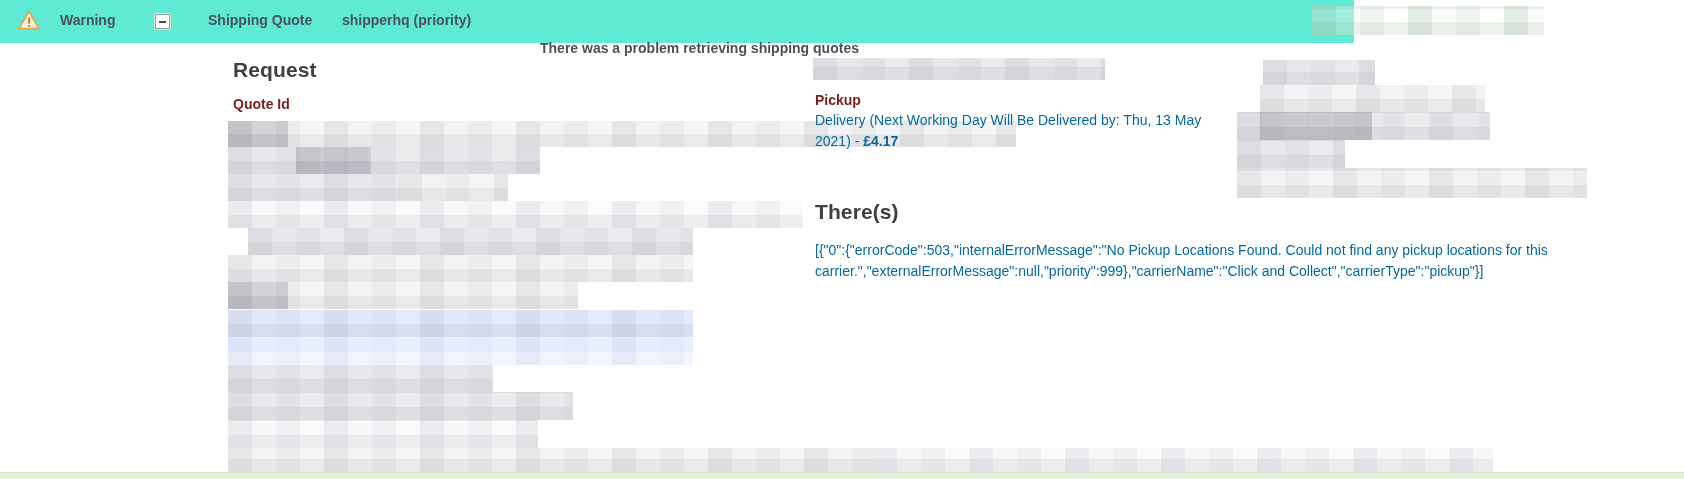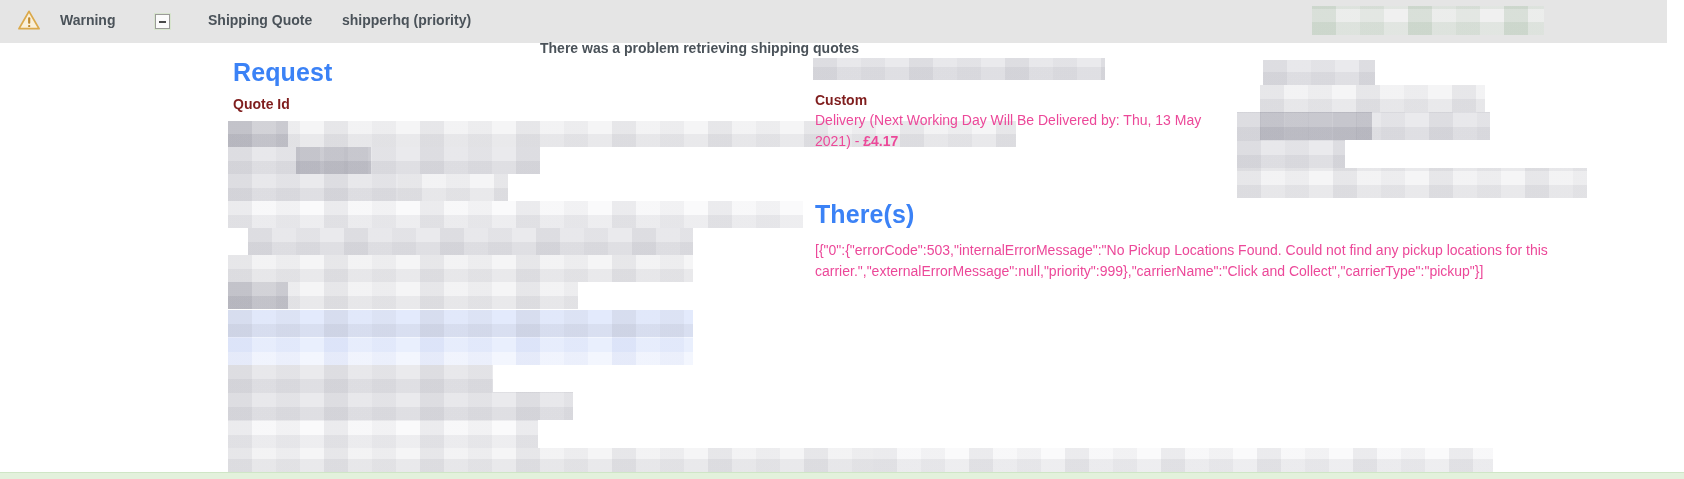--- a/index.html
+++ b/index.html
@@ -2,36 +2,36 @@
 <html><head>
 <meta charset="utf-8">
 <style>
   * { margin:0; padding:0; box-sizing:border-box; }
   html,body { background:#ffffff; }
   body { font-family:"Liberation Sans","DejaVu Sans",sans-serif; color:#41464c; }
   .stage { position:relative; width:1684px; height:479px; overflow:hidden; background:#fff; }
 
   
   .banner {
-    position:absolute; left:0; top:0; width:1667px; height:43px;
-    background:#e5e5e5;
+    position:absolute; left:0; top:0; width:1354px; height:43px;
+    background:#5eead4;
   }
   .banner .b-item { position:absolute; top:12px; font-size:14px; font-weight:600; color:#4a5259; white-space:nowrap; }
   .warn-icon { position:absolute; left:18px; top:10px; width:22px; height:20px; }
   .collapse-box {
     position:absolute; left:155px; top:14px; width:15px; height:15px;
     background:#fbfbfb; border:1px solid #9b9b98; outline:1px solid #d8e5cf;
     display:flex; align-items:center; justify-content:center; cursor:pointer;
   }
   .collapse-box .minus { width:7px; height:2px; background:#4a4a4a; }
 
   
-  .h-big { position:absolute; font-size:25px; font-weight:700; color:#3b82f6; letter-spacing:.1px; }
+  .h-big { position:absolute; font-size:21px; font-weight:700; color:#404040; letter-spacing:.1px; }
   .h-sub { position:absolute; font-size:14px; font-weight:700; color:#7f1d1d; }
-  .body-text { position:absolute; font-size:14px; line-height:21px; color:#ec4899; }
+  .body-text { position:absolute; font-size:14px; line-height:21px; color:#0369a1; }
   .price { font-weight:700; }
 
   
   .mosaic {
     position:absolute;
     background-image:
       repeating-linear-gradient(90deg, rgba(128,128,142,.12) 0 24px, rgba(128,128,142,.02) 24px 48px, rgba(128,128,142,.07) 48px 72px, rgba(128,128,142,0) 72px 96px),
       repeating-linear-gradient(0deg, rgba(128,128,142,.10) 0 13px, rgba(128,128,142,0) 13px 27px);
   }
   .m-xlight { background-color:rgba(176,176,188,.06); }
@@ -93,21 +93,21 @@
   <div class="mosaic m-dark" style="left:228px; top:282px; width:60px;  height:27px;"></div>
   <div class="mosaic m-blue" style="left:228px; top:310px; width:465px; height:27px;"></div>
   <div class="mosaic m-blue2" style="left:228px; top:337px; width:465px; height:28px;"></div>
   <div class="mosaic m-med" style="left:228px; top:365px; width:265px; height:27px;"></div>
   <div class="mosaic m-med" style="left:228px; top:392px; width:345px; height:28px;"></div>
   <div class="mosaic m-xlight" style="left:228px; top:420px; width:310px; height:28px;"></div>
   <div class="mosaic m-light" style="left:228px; top:448px; width:645px; height:24px;"></div>
   <div class="mosaic m-xlight" style="left:873px; top:448px; width:620px; height:24px;"></div>
 
   <div class="mosaic m-med" style="left:813px; top:58px; width:292px; height:22px;"></div>
-  <div class="h-sub" style="left:815px; top:92px;">Custom</div>
+  <div class="h-sub" style="left:815px; top:92px;">Pickup</div>
   <p class="body-text" style="left:815px; top:110px; width:392px;"><span>Delivery (Next Working Day Will Be Delivered by: Thu, 13 May 2021) - </span><span class="price">£4.17</span></p>
 
   <div class="h-big" style="left:815px; top:200px;">There(s)</div>
   <p class="body-text" style="left:815px; top:240px; width:822px;">[{"0":{"errorCode":503,"internalErrorMessage":"No Pickup Locations Found. Could not find any pickup locations for this carrier.","externalErrorMessage":null,"priority":999},"carrierName":"Click and Collect","carrierType":"pickup"}]</p>
 
   <div class="mosaic m-med" style="left:1263px; top:60px;  width:112px; height:25px;"></div>
   <div class="mosaic m-light" style="left:1260px; top:85px;  width:225px; height:27px;"></div>
   <div class="mosaic m-med" style="left:1237px; top:112px; width:253px; height:28px;"></div>
   <div class="mosaic m-dark" style="left:1260px; top:112px; width:112px; height:28px;"></div>
   <div class="mosaic m-med" style="left:1237px; top:140px; width:108px; height:28px;"></div>

